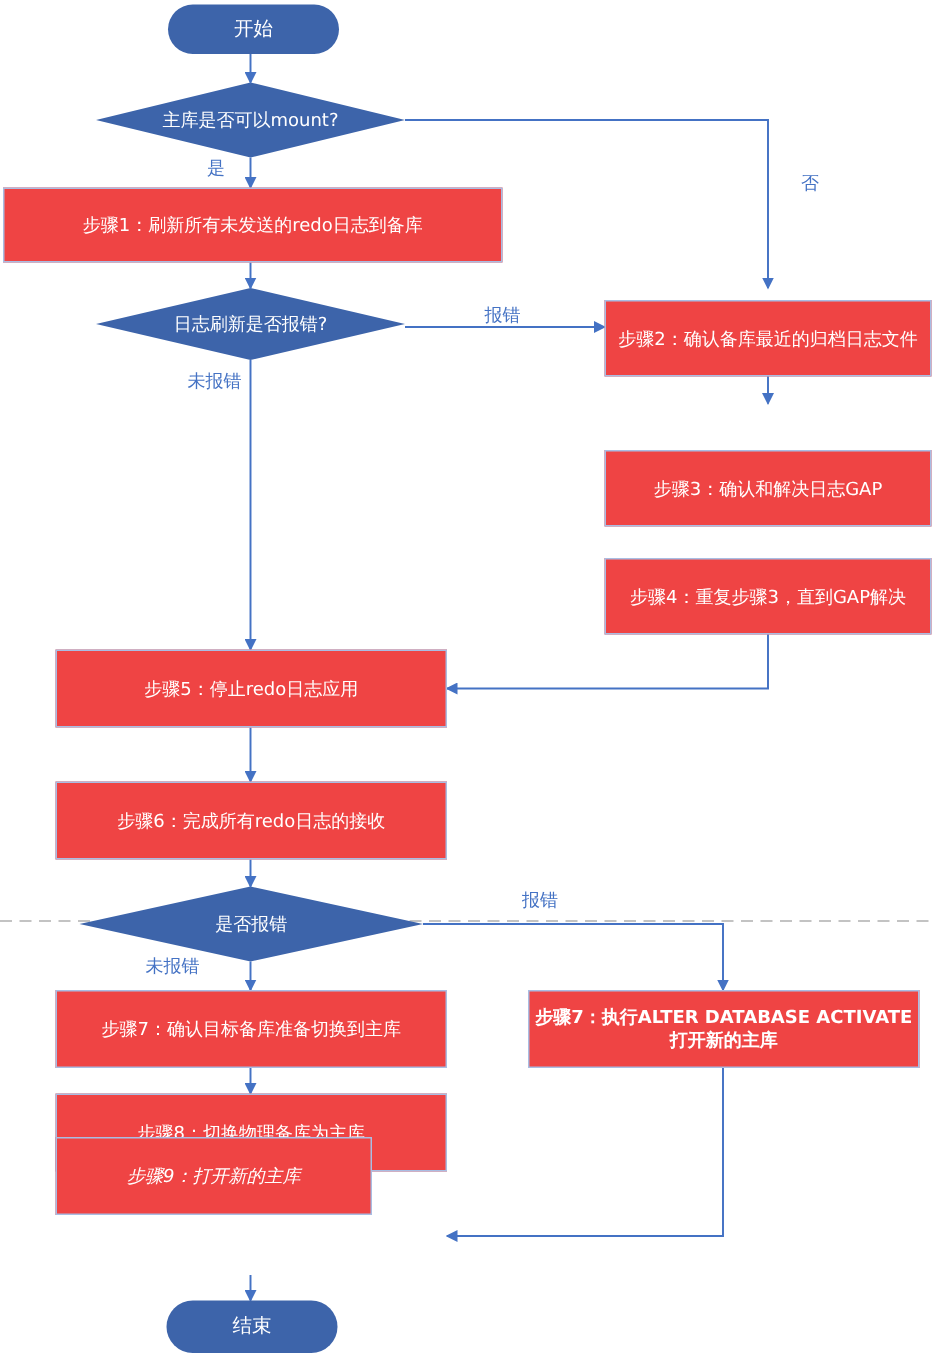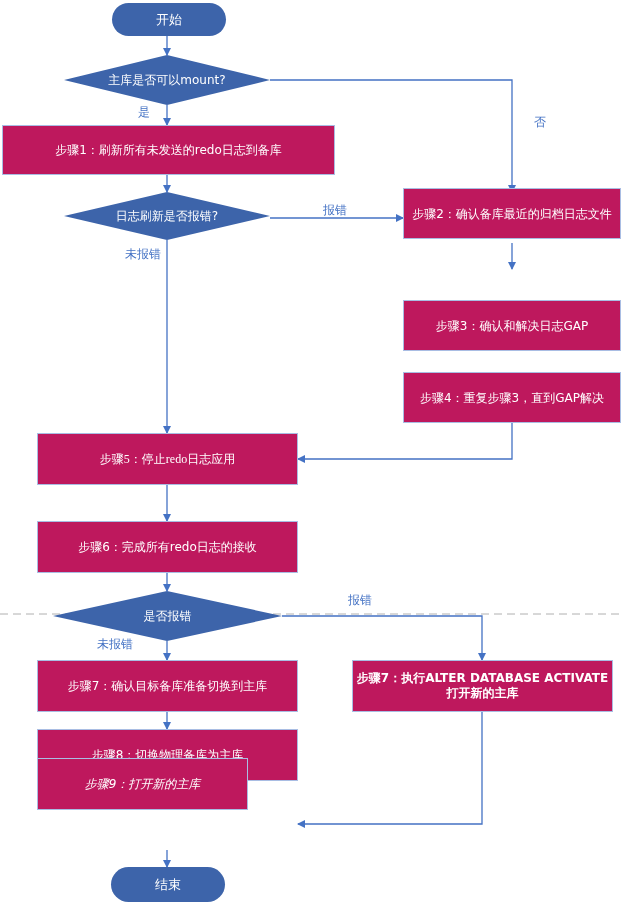--- a/index.html
+++ b/index.html
@@ -2,21 +2,21 @@
 <html><head>
   <meta charset="utf-8">
   <style>
     html, body { margin: 0; padding: 0; background: #ffffff; }
     body { width: 622px; height: 905px; position: relative; overflow: hidden;
            font-family: "DejaVu Sans", "Liberation Sans", sans-serif; }
     svg.connectors { position: absolute; left: 0; top: 0; }
     .node { position: absolute; box-sizing: border-box; display: flex; align-items: center;
             justify-content: center; text-align: right; color: #ffffff; font-size: 12px;
             line-height: 16px; }
-    .rect { background: #be185d; border: 1px solid #a9bde3; }
+    .rect { background: #ef4444; border: 1px solid #a9bde3; }
     .oval { background: #3d64aa; border-radius: 18px; font-size: 13px; }
     .diamond-label { position: absolute; color: #ffffff; font-size: 12px; text-align: center;
                      display: flex; align-items: center; justify-content: center; }
     .edge-label { position: absolute; color: #4472c4; font-size: 12px; white-space: nowrap; }
   </style>
 </head>
 <body>
 
 <svg class="connectors" width="622" height="905" viewBox="0 0 622 905">
   <defs>
@@ -76,30 +76,30 @@
   <span>结束</span>
 </div>
 
 <div class="diamond-label" style="left:64px;top:70px;width:206px;height:20px;">主库是否可以mount?</div>
 <div class="diamond-label" style="left:64px;top:206px;width:206px;height:20px;">日志刷新是否报错?</div>
 <div class="diamond-label" style="left:53px;top:606px;width:229px;height:20px;">是否报错</div>
 
 <div class="node rect" style="left:2px;top:125px;width:333px;height:50px;">
   <span>步骤1：刷新所有未发送的redo日志到备库</span>
 </div>
-<div class="node rect" style="left:403px;top:188px;width:218px;height:51px;">
+<div class="node rect" style="left:403px;top:200px;width:218px;height:51px;">
   <span>步骤2：确认备库最近的归档日志文件</span>
 </div>
 <div class="node rect" style="left:403px;top:269px;width:218px;height:51px;margin-top:31px;">
   <span>步骤3：确认和解决日志GAP</span>
 </div>
 <div class="node rect" style="left:403px;top:345px;width:218px;height:51px;margin-top:27px;">
   <span>步骤4：重复步骤3，直到GAP解决</span>
 </div>
-<div class="node rect" style="left:37px;top:433px;width:261px;height:52px;font-family:Liberation Serif, serif;">
+<div class="node rect" style="left:37px;top:433px;width:261px;height:52px;">
   <span>步骤5：停止redo日志应用</span>
 </div>
 <div class="node rect" style="left:37px;top:521px;width:261px;height:52px;">
   <span>步骤6：完成所有redo日志的接收</span>
 </div>
 <div class="node rect" style="left:37px;top:660px;width:261px;height:52px;">
   <span>步骤7：确认目标备库准备切换到主库</span>
 </div>
 <div class="node rect" style="left:352px;top:660px;width:261px;height:52px;flex-direction:column;line-height:15px;font-weight:bold;">
   <span>步骤7：执行ALTER DATABASE ACTIVATE</span>

